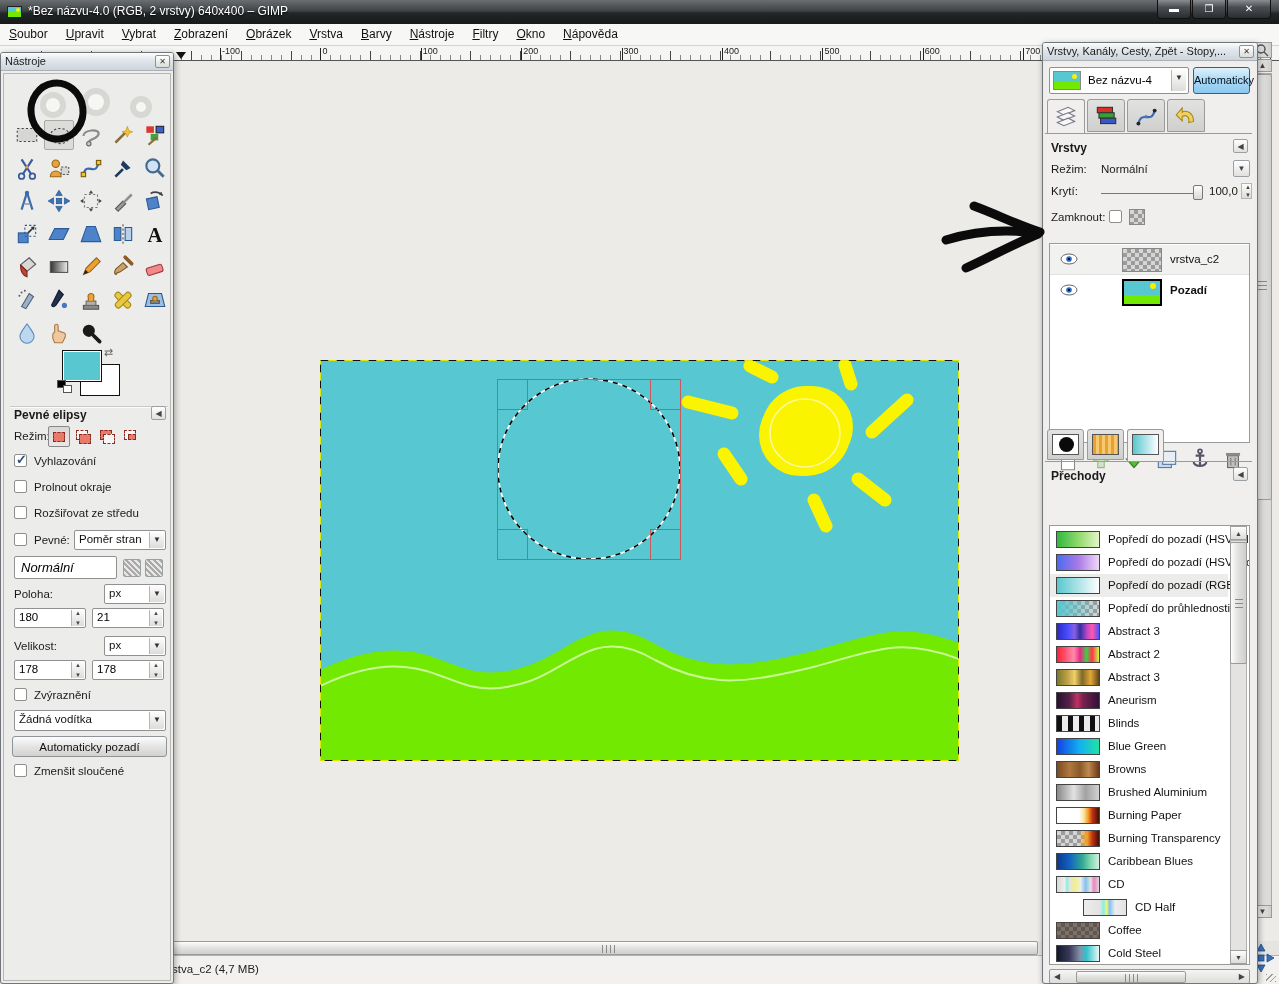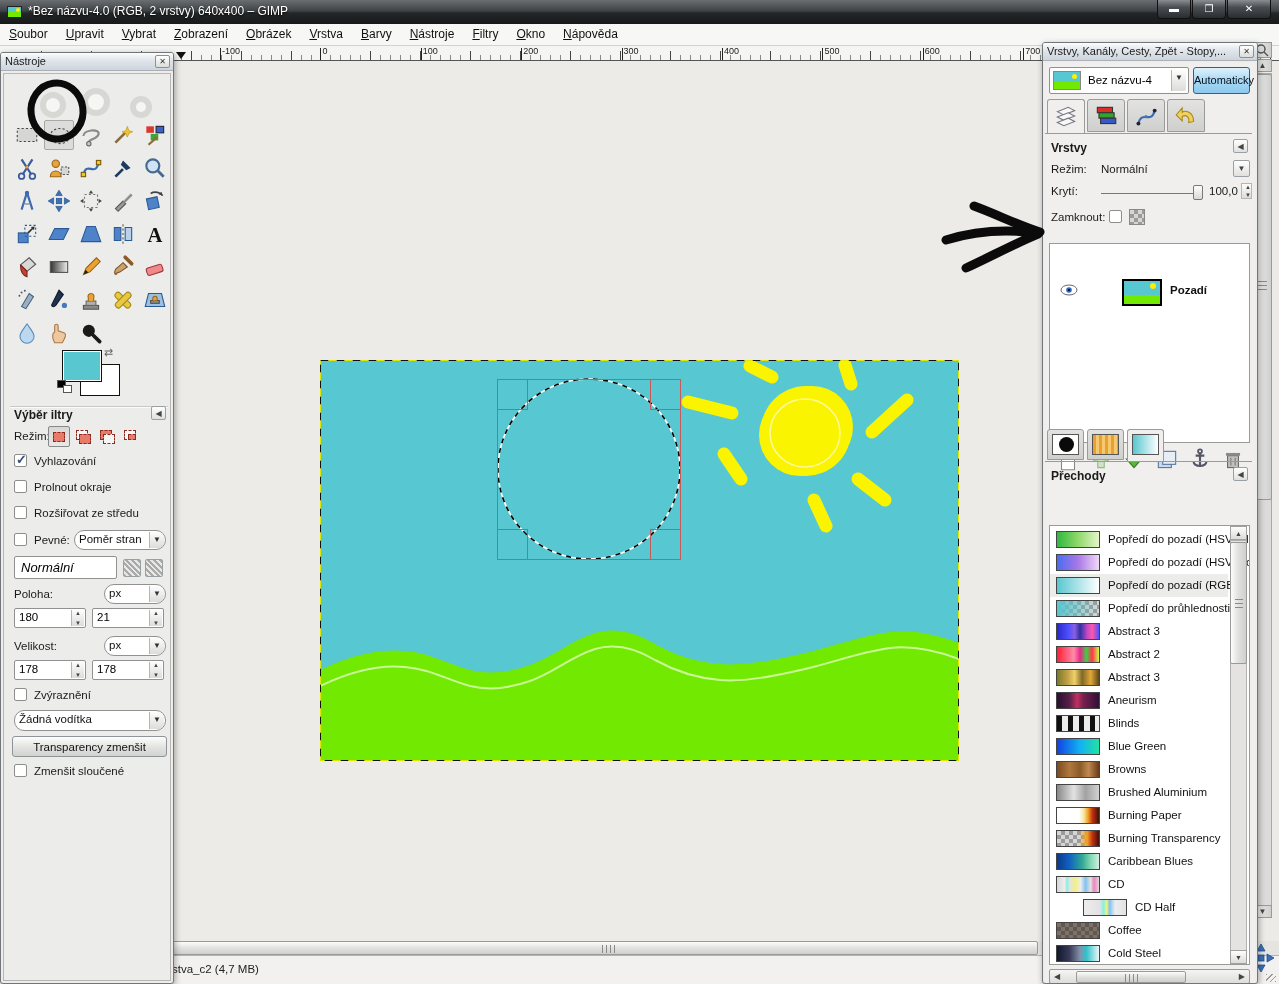--- a/index.html
+++ b/index.html
@@ -93,21 +93,21 @@
   .opt-label { font-size:11.5px; color:#1a1a1a; white-space:nowrap; }
   .bold { font-weight:bold; }
   .collapse-btn { width:15px; height:14px; background:linear-gradient(#fff,#e0e0de); border:1px solid #9aa0a4;
      border-radius:2px; font-size:8px; color:#444; text-align:center; line-height:13px; }
   .cb { width:13px; height:13px; background:#fff; border:1px solid #8e8e8c; border-radius:2px; }
   .cb.checked::after { content:"✓"; position:absolute; left:1px; top:-3px; font-size:13px; font-weight:bold; color:#33517e; }
   .mode-btn { position:absolute; width:22px; height:21px; border:1px solid transparent; border-radius:2px; }
   .mode-btn.pressed { border:1px solid #888; background:linear-gradient(#d8d8d6,#e8e8e6); }
   .msq { position:absolute; width:12px; height:10px; background:#e87a6a; border:1px dashed #8a2a20; }
   .msq.ghost { background:#f5f5f3; }
-  .select { background:#fff; border:1px solid #919191; border-radius:10px; font-size:11.5px; color:#111;
+  .select { background:#fff; border:1px solid #919191; border-radius:2px; font-size:11.5px; color:#111;
      padding:2px 4px; white-space:nowrap; overflow:hidden; }
   .dd-arrow { position:absolute; right:1px; top:1px; bottom:1px; width:15px;
      background:linear-gradient(#fdfdfd,#dcdcda); border-left:1px solid #b5b5b3; text-align:center;
      font-size:8px; color:#333; line-height:16px; border-radius:0 2px 2px 0; }
   .spin { background:#fff; border:1px solid #919191; border-radius:2px; font-size:11.5px; padding:2px 4px; }
   .spin-arrows { position:absolute; right:1px; top:1px; bottom:1px; width:13px;
      background:linear-gradient(#fdfdfd,#dcdcda); border-left:1px solid #b5b5b3; }
   .spin-arrows::before { content:"▲"; position:absolute; top:0px; left:3px; font-size:6px; color:#444; }
   .spin-arrows::after { content:"▼"; position:absolute; bottom:0px; left:3px; font-size:6px; color:#444; }
   .texture-btn { width:18px; height:18px; border:1px solid #9aa0a4; border-radius:2px;
@@ -524,21 +524,21 @@
 
     <div class="abs" id="fg-swatch" style="background: rgb(88, 199, 207);"></div>
     <div class="abs" id="bg-swatch" style="background: rgb(255, 255, 255);"></div>
     <div class="abs" id="defaults-sw">
         <div class="b"></div>
         <div class="w"></div>
       </div>
     <div class="abs" id="swap-sw">⇄</div>
     <div class="abs" id="tb-sep"></div>
 
-    <div class="abs opt-label bold" style="left:10px; top:334px; font-size:12px;">Výběr iltry</div>
+    <div class="abs opt-label bold" style="left:10px; top:334px; font-size:12px;">Pevné elipsy</div>
     <div class="abs collapse-btn" style="left:147px; top:332px;">◀</div>
 
     <div class="abs opt-label" style="left:10px; top:356px;">Režim:</div>
     <div class="mode-btn pressed" style="left:44px; top:352px;">
         <div class="msq" style="left:4px;top:5px;"></div>
       </div>
     <div class="mode-btn" style="left:68px; top:352px;">
         <div class="msq ghost" style="left:3px;top:3px;"></div>
         <div class="msq" style="left:6px;top:7px;"></div>
       </div>
@@ -592,21 +592,21 @@
       <span>178</span><div class="spin-arrows"></div>
     </div>
 
     <div class="abs cb" style="left:10px; top:614px;"></div>
     <div class="abs opt-label" style="left:30px; top:615px;">Zvýraznění</div>
 
     <div class="abs select" style="left:10px; top:636px; width:152px; height:21px;">
       <span>Žádná vodítka</span><div class="dd-arrow">▼</div>
     </div>
 
-    <div class="abs push-btn" style="left:8px; top:662px; width:155px; height:21px; line-height:20px;">Transparency zmenšit</div>
+    <div class="abs push-btn" style="left:8px; top:662px; width:155px; height:21px; line-height:20px;">Automaticky pozadí</div>
 
     <div class="abs cb" style="left:10px; top:690px;"></div>
     <div class="abs opt-label" style="left:30px; top:691px;">Zmenšit sloučené</div>
   </div>
 </div>
 
 <div class="abs float-win" id="dock">
   <div class="float-title">
     <span>Vrstvy, Kanály, Cesty, Zpět - Stopy,...</span>
   </div>
@@ -668,20 +668,29 @@
     <div class="abs" id="opacity-track" style="left:56px; top:130px; width:100px;"></div>
     <div class="abs" id="opacity-handle" style="left:148px; top:122px;"></div>
     <div class="abs dock-label" style="left:164px; top:122px;">100,0</div>
     <div class="abs spin-arrows" style="left:196px; top:120px; width:11px; height:16px; border:1px solid #b5b5b3;"></div>
 
     <div class="abs dock-label" style="left:6px; top:148px;">Zamknout:</div>
     <div class="abs cb" style="left:64px; top:147px;"></div>
     <div class="abs checker" style="left:84px; top:146px; width:16px; height:16px; border:1px solid #888;"></div>
 
     <div class="abs" id="layer-list">
+        <div class="layer-row selected" style="top: 1px;">
+          <div class="layer-eye"><svg width="18" height="14" viewBox="0 0 18 14">
+              <ellipse cx="9" cy="7" rx="8" ry="5" fill="#fff" stroke="#667"></ellipse>
+              <circle cx="9" cy="7" r="2.8" fill="#2a6ac0"></circle>
+              <circle cx="9" cy="7" r="1.1" fill="#000"></circle>
+            </svg></div>
+          <div class="layer-thumb checker" style="width: 40px; height: 24px; border: 1px solid rgb(136, 136, 136);"></div>
+          <div class="layer-name">vrstva_c2</div>
+        </div>
         <div class="layer-row" style="top: 32px;">
           <div class="layer-eye"><svg width="18" height="14" viewBox="0 0 18 14">
               <ellipse cx="9" cy="7" rx="8" ry="5" fill="#fff" stroke="#667"></ellipse>
               <circle cx="9" cy="7" r="2.8" fill="#2a6ac0"></circle>
               <circle cx="9" cy="7" r="1.1" fill="#000"></circle>
             </svg></div>
           <div class="layer-thumb" style="width: 40px; height: 27px; border: 2px solid rgb(0, 0, 0); background: linear-gradient(rgb(87, 200, 209) 60%, rgb(114, 233, 0) 60%);">
             <i style="position: absolute; right: 4px; top: 2px; width: 6px; height: 6px; border-radius: 50%; background: rgb(255, 238, 0);"></i>
           </div>
           <div class="layer-name" style="font-weight: bold;">Pozadí</div>

